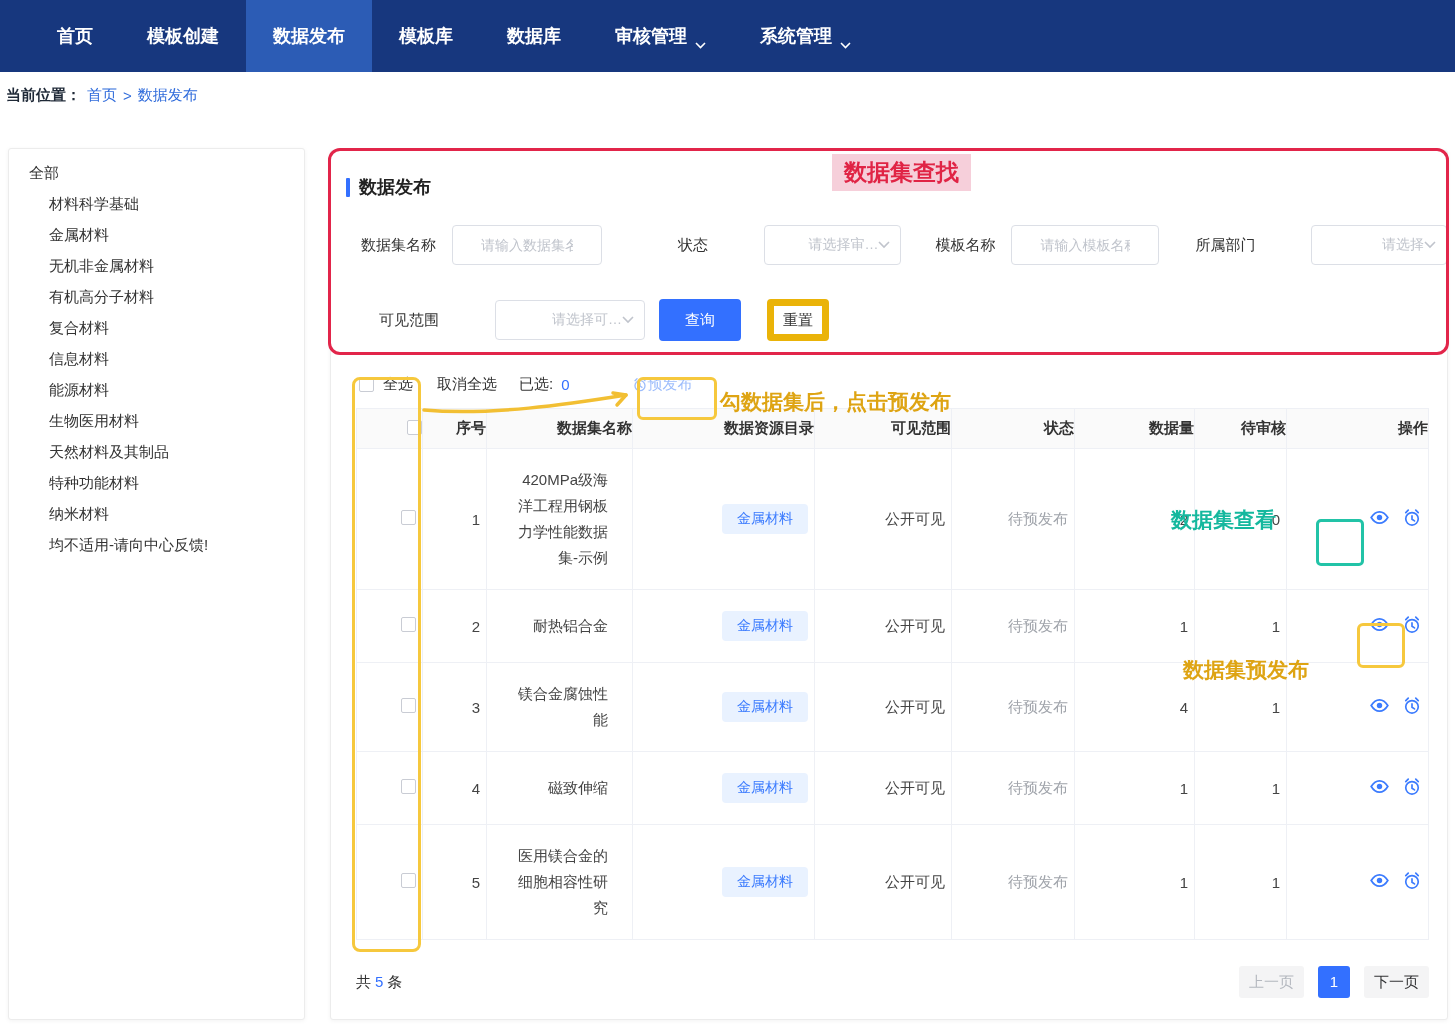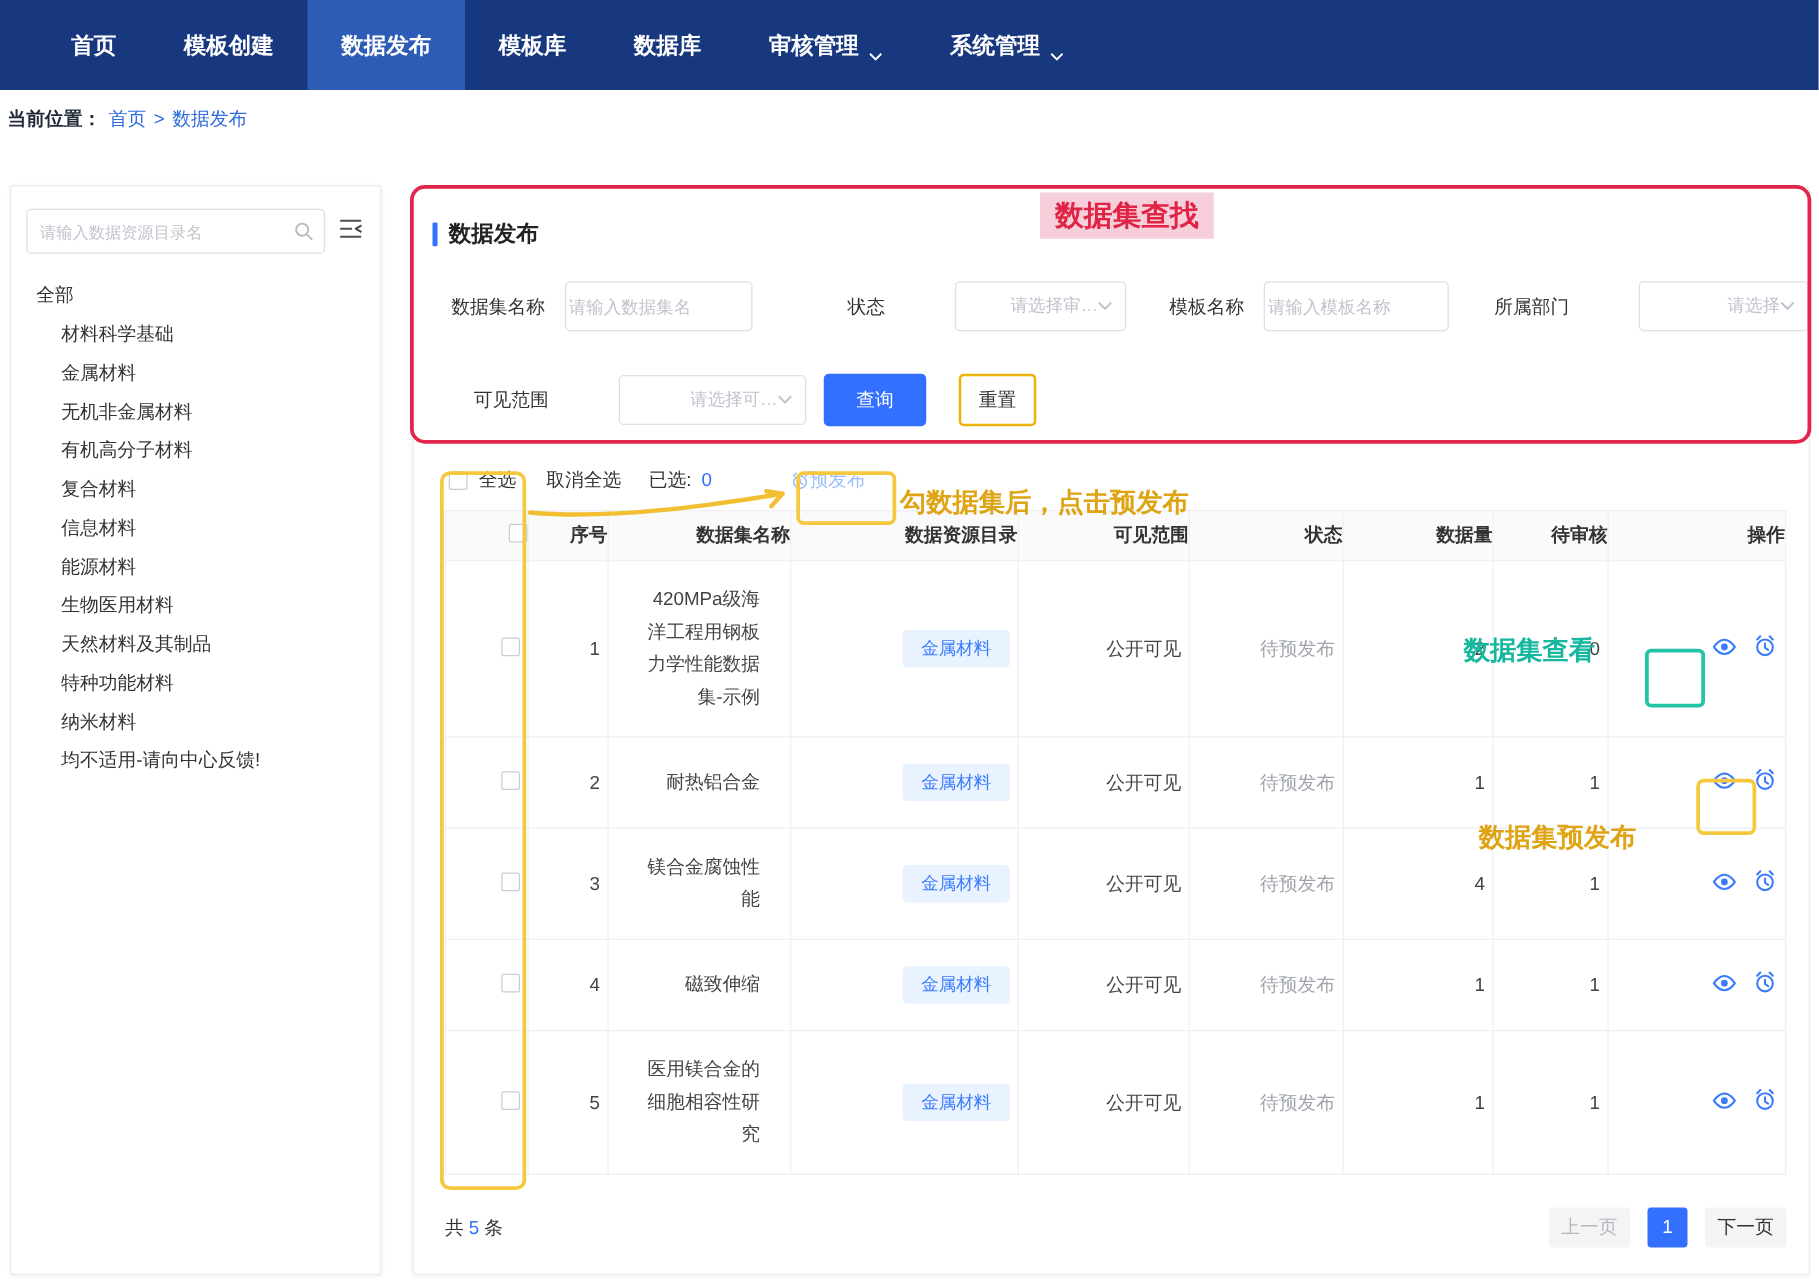--- a/index.html
+++ b/index.html
@@ -40,28 +40,28 @@
   
   .panel-head { display:flex; align-items:center; padding:24px 0 0 15px; }
   .accent { width:4px; height:19px; background:#3370ff; border-radius:1px; margin-right:9px; }
   .panel-title { font-size:18px; font-weight:bold; color:#222; }
 
   .filters { padding:26px 0 0 30px; }
   .f-row { display:flex; align-items:center; margin-bottom:34px; }
   .f-label { font-size:15px; color:#333; margin-right:16px; white-space:nowrap; }
   .f-input, .f-select { width:150px; height:40px; border:1px solid #dcdfe6; border-radius:4px;
     font-size:14px; background:#fff; }
-  .f-input { padding:0 2px; outline:none; color:#333;
+  .f-input { padding:0 28px; outline:none; color:#333;
     font-family:"Liberation Sans","DejaVu Sans",sans-serif; }
   .f-input::placeholder { color:#c0c4cc; }
   .f-select { display:flex; align-items:center; justify-content:flex-end; padding:0 10px; cursor:pointer;margin-left:40px; }
   .f-select .ph { color:#c0c4cc; overflow:hidden; white-space:nowrap; }
   .g2 { margin-left:76px; } .g3 { margin-left:34px; } .g4 { margin-left:36px; }
   .btn { height:42px; border-radius:4px; font-size:15px; cursor:pointer;
-    border:2px solid #eab308; background:#fff; color:#333;
+    border:7px solid #eab308; background:#fff; color:#333;
     font-family:"Liberation Sans","DejaVu Sans",sans-serif; }
   .btn-primary { background:#3370ff; border-color:#3370ff; color:#fff; width:82px; margin-left:14px; }
   .btn-plain { width:62px; margin-left:26px; }
 
   
   .toolbar { display:flex; align-items:center; margin:22px 0 14px 28px; font-size:15px; }
   .cb { width:15px; height:15px; border:1px solid #c9ccd4; border-radius:2px; background:#fff;
     display:inline-block; cursor:pointer; flex:none; }
   .toolbar .lbl { margin-left:9px; }
   .toolbar .link { margin-left:24px; cursor:pointer; }
@@ -138,35 +138,20 @@
 </div>
 
 <div class="crumbs">
   <span class="pre">当前位置：</span>
   <a>首页</a>
   <span class="sep">&gt;</span>
   <a>数据发布</a>
 </div>
 
 <div class="card sidebar">
-  <div class="s-search">
-    <span class="s-input-wrap">
-      <input placeholder="请输入数据资源目录名" style="">
-      <svg width="18" height="18" viewBox="0 0 20 20">
-          <circle cx="8.6" cy="8.6" r="5.4" fill="none" stroke="#b5bac4" stroke-width="1.7"></circle>
-          <line x1="12.8" y1="12.8" x2="17" y2="17" stroke="#b5bac4" stroke-width="1.7" stroke-linecap="round"></line>
-        </svg>
-    </span>
-    <span style="cursor:pointer;">
-      <svg width="22" height="20" viewBox="0 0 24 22">
-          <path d="M3 4h17M3 11h9M3 18h17" stroke="#4a4f57" stroke-width="1.8" stroke-linecap="round" fill="none"></path>
-          <path d="M21 8l-5 3 5 3" fill="none" stroke="#4a4f57" stroke-width="1.8" stroke-linejoin="round"></path>
-        </svg>
-    </span>
-  </div>
   <div class="tree">
     <div class="tree-item root">全部</div>
     <div class="tree-item">材料科学基础</div>
     <div class="tree-item">金属材料</div>
     <div class="tree-item">无机非金属材料</div>
     <div class="tree-item">有机高分子材料</div>
     <div class="tree-item">复合材料</div>
     <div class="tree-item">信息材料</div>
     <div class="tree-item">能源材料</div>
     <div class="tree-item">生物医用材料</div>

